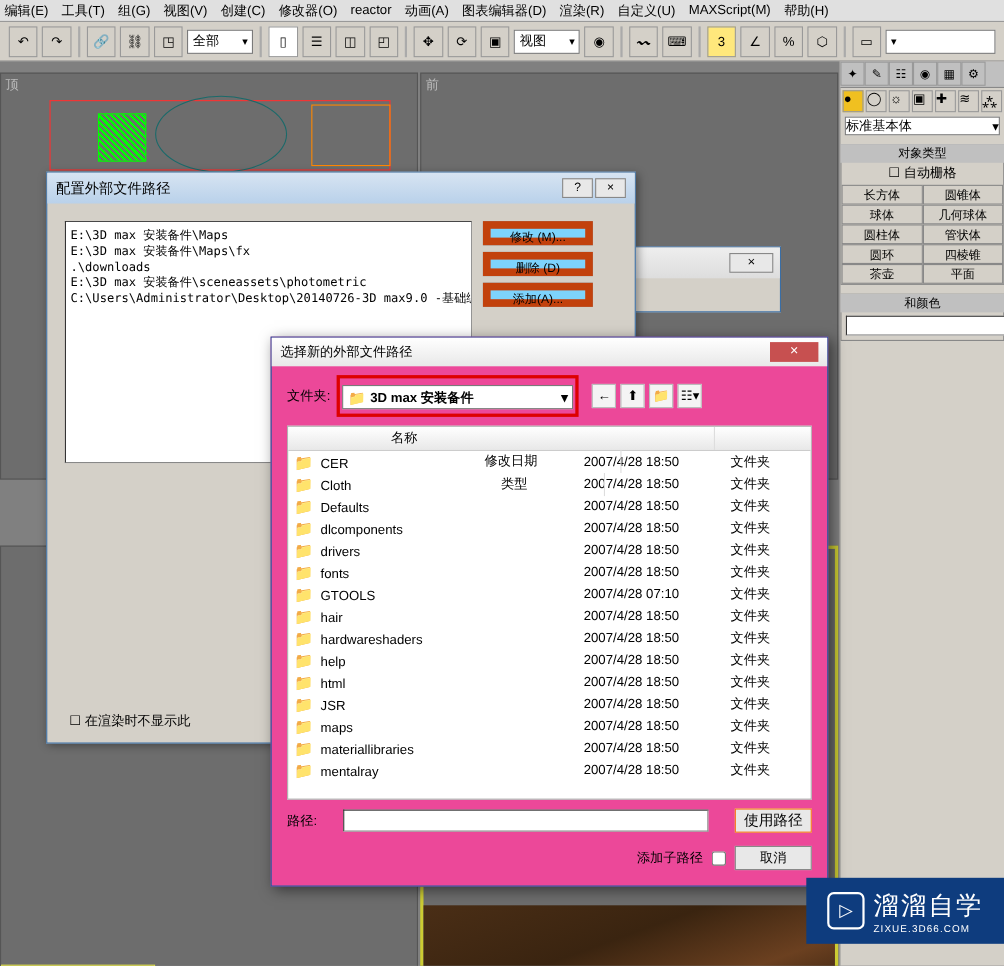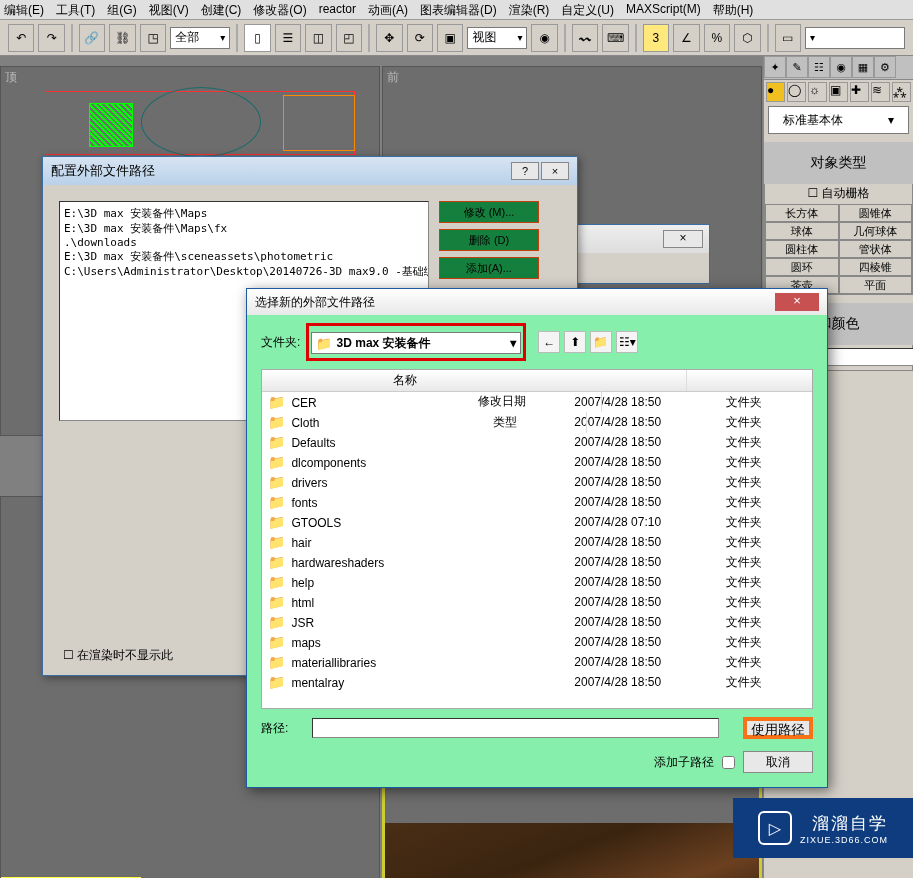--- a/index.html
+++ b/index.html
@@ -25,46 +25,46 @@
 .vp-bl { top: 440px; left: 0; width: 380px; height: 430px; }
 .vp-br { top: 440px; left: 382px; width: 380px; height: 430px; border: 3px solid #cccc33; }
 .wire-obj { position: absolute; border: 1px solid; }
 
 
 .right-panel { position: absolute; top: 56px; right: 0; width: 150px; bottom: 0; background: #d4d0c8; border-left: 1px solid #888; }
 .rp-tabs { display: flex; height: 24px; background: #c0c0c0; border-bottom: 1px solid #888; }
 .rp-tabs span { width: 22px; height: 22px; border: 1px solid #999; display: flex; align-items: center; justify-content: center; font-size: 11px; }
 .rp-icons { display: flex; height: 24px; padding: 2px; gap: 2px; }
 .rp-icons span { width: 20px; height: 20px; border: 1px solid #999; }
-.rp-dropdown { margin: 2px 4px; background: #fff; border: 1px solid #7a7a7a; height: 28px; display: flex; align-items: center; padding: 0 14px; justify-content: space-between; }
+.rp-dropdown { margin: 2px 4px; background: #fff; border: 1px solid #7a7a7a; height: 17px; display: flex; align-items: center; padding: 0 0; justify-content: space-between; }
 .rp-dropdown::after { content: "▾"; }
 .rp-section { margin-top: 8px; border: 1px solid #888; background: #d4d0c8; }
-.rp-section-title { text-align: center; background: #c0c0c0; font-size: 14px; padding: 12px; margin: -1px; }
+.rp-section-title { text-align: center; background: #c0c0c0; font-size: 11px; padding: 1px; margin: -1px; }
 .rp-grid { display: grid; grid-template-columns: 1fr 1fr; }
 .rp-grid button { border: 1px solid #888; background: #d4d0c8; height: 18px; font-size: 11px; }
 
 
 .dialog1 { position: absolute; top: 156px; left: 42px; width: 536px; height: 520px; background: #d4d0c8; border: 1px solid #3a6ea5; box-shadow: 2px 2px 8px rgba(0,0,0,0.4); }
 .dlg-title { background: linear-gradient(#d7e4f2, #b9d1ea); height: 28px; display: flex; align-items: center; padding: 0 8px; justify-content: space-between; font-size: 13px; }
 .dlg-title-btns { display: flex; gap: 2px; }
 .dlg-title-btns span { width: 28px; height: 18px; background: #e8e8e8; border: 1px solid #888; text-align: center; font-size: 11px; line-height: 16px; cursor: default; }
 .dlg1-body { padding: 16px; display: flex; gap: 10px; }
 .dlg1-list { width: 370px; height: 220px; background: #fff; border: 1px inset #888; padding: 4px; font-family: monospace; font-size: 11px; white-space: pre; overflow: auto; }
 .dlg1-btns { display: flex; flex-direction: column; gap: 6px; }
-.dlg1-btns button { width: 100px; height: 22px; background: #15803d; border: 1px solid #c2410c; font-size: 11px; }
+.dlg1-btns button { width: 100px; height: 22px; background: #7dd3fc; border: 7px solid #c2410c; font-size: 11px; }
 .dlg1-check { padding: 10px 20px; }
 
 
 .dialog2 { position: absolute; top: 224px; left: 424px; width: 286px; height: 60px; background: #d4d0c8; border: 1px solid #3a6ea5; }
 .dlg2-title { background: linear-gradient(#eee, #ddd); height: 28px; display: flex; align-items: center; justify-content: flex-end; padding: 0 6px; }
 .dlg2-title span { width: 40px; height: 18px; background: #e8e8e8; border: 1px solid #888; text-align: center; }
 .dlg2-text { padding: 6px; font-size: 11px; }
 
 
-.dialog3 { position: absolute; top: 288px; left: 246px; width: 582px; height: 500px; background: #86efac; border: 1px solid #1e5aa0; box-shadow: 3px 3px 12px rgba(0,0,0,0.5); }
+.dialog3 { position: absolute; top: 306px; left: 246px; width: 507px; height: 500px; background: #ec4899; border: 1px solid #1e5aa0; box-shadow: 3px 3px 12px rgba(0,0,0,0.5); }
 .dlg3-title { background: linear-gradient(#fff, #e8e8e8); height: 26px; display: flex; align-items: center; justify-content: space-between; padding: 0 8px; font-size: 12px; }
 .dlg3-close { width: 44px; height: 18px; background: #c75050; color: #fff; text-align: center; font-size: 13px; line-height: 16px; border-radius: 0; }
 .dlg3-folder-row { display: flex; align-items: center; padding: 8px 14px; gap: 12px; }
 .dlg3-folder-sel { width: 210px; height: 22px; background: #fff; border: 1px solid #7a7a7a; display: flex; align-items: center; padding: 0 4px; font-weight: bold; }
 .dlg3-folder-sel::before { content: "📁"; margin-right: 4px; font-size: 13px; }
 .dlg3-folder-sel::after { content: "▾"; margin-left: auto; }
 .red-box { border: 3px solid #d00; padding: 6px 2px 4px; margin-left: -6px; }
 .dlg3-tb { display: flex; gap: 4px; }
 .dlg3-tb span { width: 22px; height: 22px; border: 1px solid #bbb; background: #f4f4f4; display: flex; align-items: center; justify-content: center; font-size: 12px; }
 .dlg3-list { margin: 0 14px; height: 340px; background: #fff; border: 1px solid #aaa; overflow-y: scroll; font-size: 12px; position: relative; }
@@ -77,21 +77,21 @@
 .dlg3-row .col-name::before { content: "📁"; color: #f0c040; margin-right: 6px; font-size: 14px; }
 .dlg3-row span { padding: 1px 6px; }
 .dlg3-path { display: flex; align-items: center; padding: 8px 14px; gap: 24px; }
 .dlg3-path input { flex: 1; height: 20px; border: 1px inset #888; background: #fff; padding: 0 4px; }
 .dlg3-bottom { display: flex; justify-content: flex-end; align-items: center; padding: 4px 14px; gap: 8px; }
 .dlg3-bottom button { width: 70px; height: 22px; background: #e8e8e8; border: 1px solid #888; font-size: 12px; text-align: center; }
 
 
 .watermark { position: absolute; bottom: 20px; right: 0; width: 180px; height: 60px; background: #0e3c7e; color: #fff; display: flex; align-items: center; justify-content: center; gap: 8px; }
 .wm-icon { width: 34px; height: 34px; border: 2px solid #fff; border-radius: 6px; display: flex; align-items: center; justify-content: center; font-size: 16px; }
-.wm-text { font-size: 17px; letter-spacing: 2px; text-align: right; }
+.wm-text { font-size: 23px; letter-spacing: 2px; }
 .wm-sub { font-size: 9px; letter-spacing: 1px; }
 </style>
 </head>
 <body>
 
 <div class="menubar">
   <span>编辑(E)</span>
   <span>工具(T)</span>
   <span>组(G)</span>
   <span>视图(V)</span>
@@ -330,21 +330,21 @@
         <div class="dlg3-row">
           <span class="col-name">mentalray</span>
           <span class="col-date">2007/4/28 18:50</span>
           <span class="col-type">文件夹</span>
         </div>
       </div>
   </div>
   <div class="dlg3-path">
     <span>路径:</span>
     <input type="text" value="" style="">
-    <button style="width:70px;height:22px;background:#e8e8e8;border:4px solid #f97316;">使用路径</button>
+    <button style="width:70px;height:22px;background:#e8e8e8;border:1px solid #f97316;">使用路径</button>
   </div>
   <div class="dlg3-bottom">
     <span>添加子路径</span>
     <input type="checkbox" style="">
     <button>取消</button>
   </div>
 </div>
 
 <div class="watermark">
   <div class="wm-icon">▷</div>

